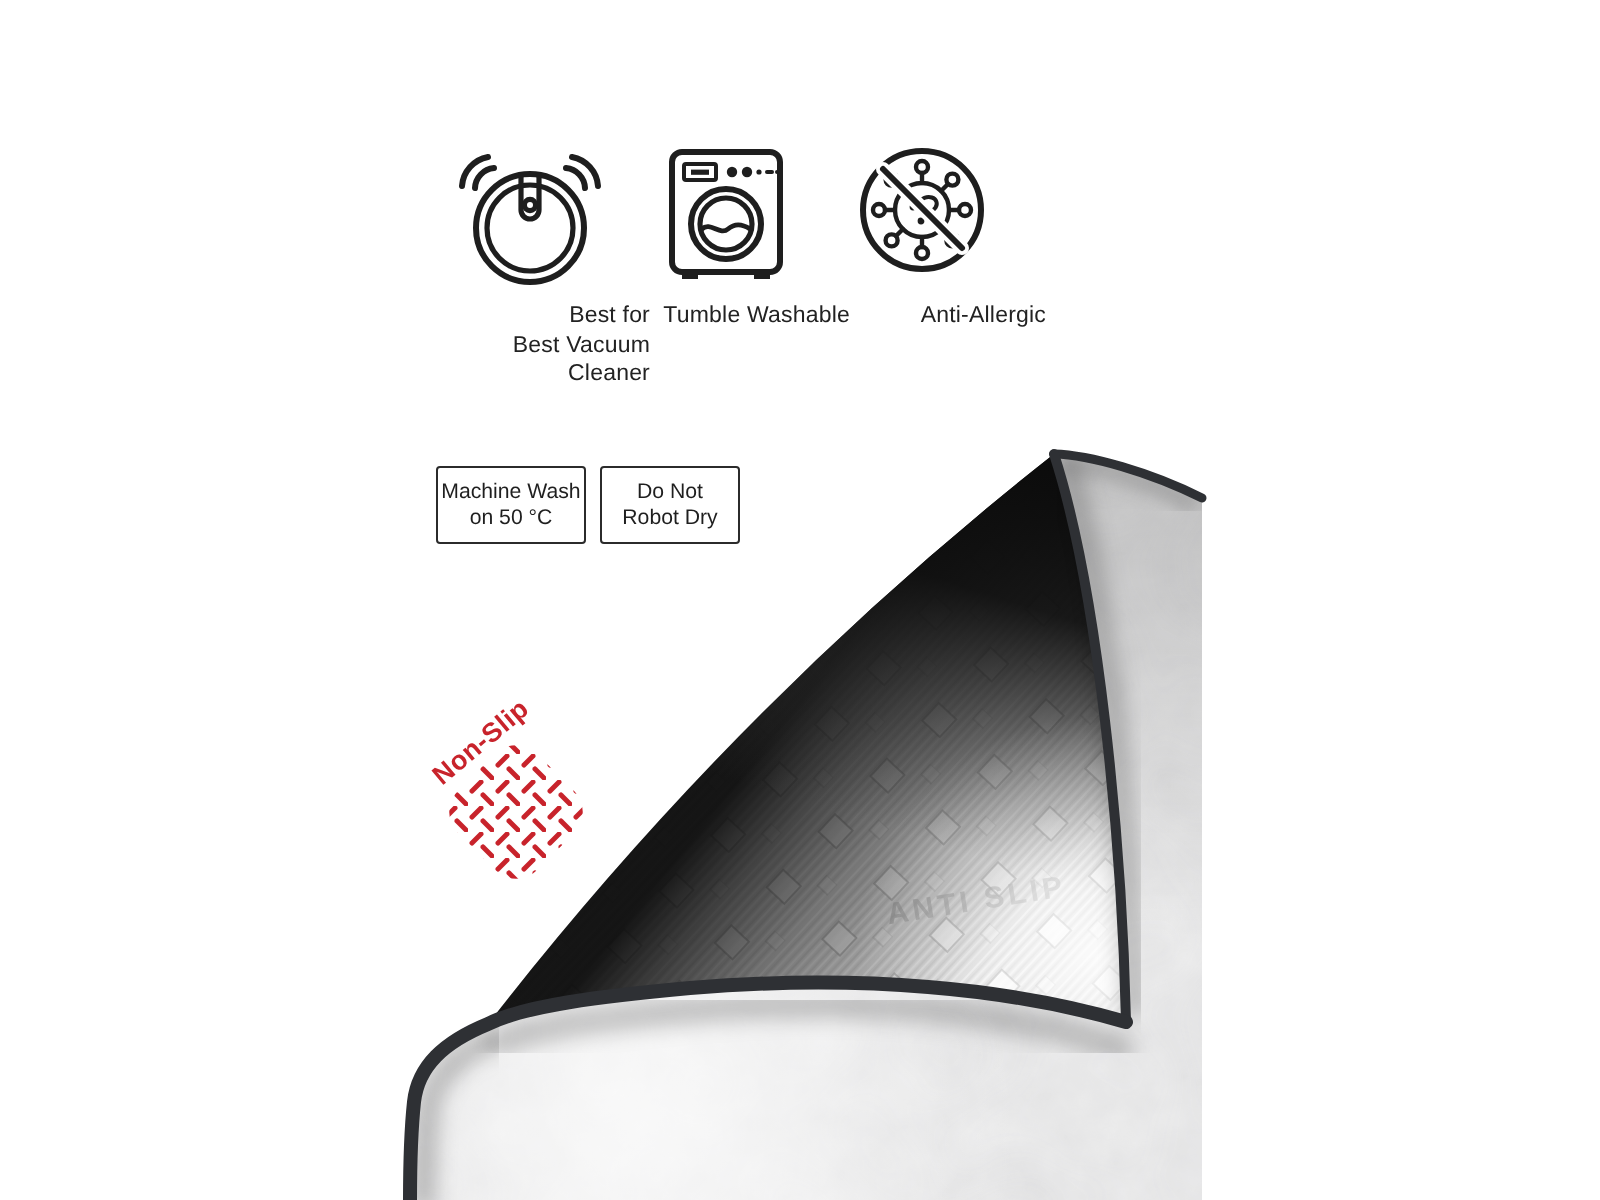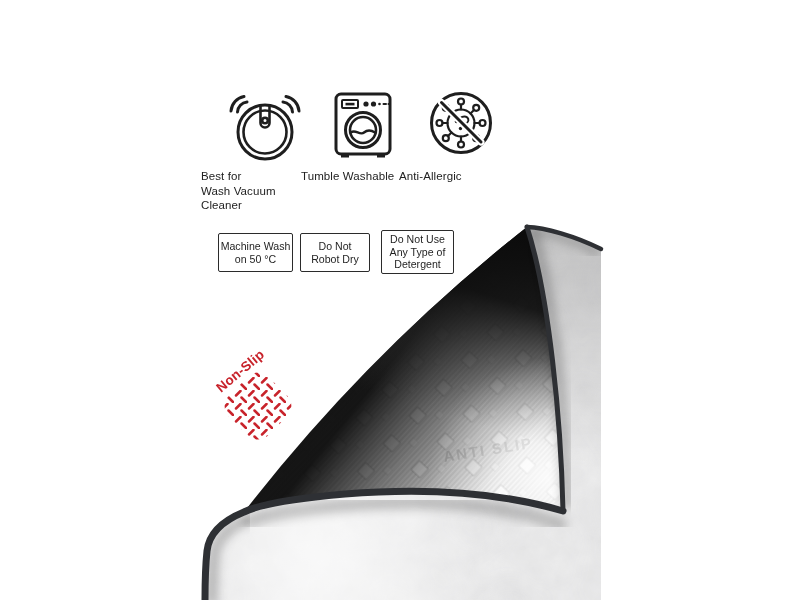--- a/index.html
+++ b/index.html
@@ -1,21 +1,21 @@
 <!DOCTYPE html>
 <html><head>
 <meta charset="utf-8">
 <style>
   html,body{margin:0;padding:0;background:#ffffff;}
   .canvas{
     position:relative;width:800px;height:600px;background:#ffffff;overflow:hidden;
     font-family:"Liberation Sans", sans-serif;color:#1f1f1f;
   }
   .rug-svg{position:absolute;left:0;top:0;}
-  .feature{position:absolute;top:88px;width:124px;text-align:left;}
+  .feature{position:absolute;top:70px;width:124px;text-align:right;}
   .icon-wrap{height:78px;display:flex;align-items:center;justify-content:center;}
   .feature-label{margin-top:3px;font-size:11.5px;line-height:14.5px;color:#222;font-weight:500;letter-spacing:.1px;}
   .care-box{
     position:absolute;border:1.6px solid #2b2b2b;border-radius:2px;background:#ffffff;
     display:flex;flex-direction:column;align-items:center;justify-content:center;
     font-size:10.6px;line-height:12.6px;text-align:center;color:#1f1f1f;font-weight:500;
   }
   svg{display:block;}
 </style>
 </head>
@@ -136,21 +136,21 @@
         <path d="M35.5,16.5 V34 A4.5,4.5 0 0 0 44.5,34 V16.5" stroke-width="2.6"></path>
         <circle cx="40" cy="31.5" r="2.8" stroke-width="2.6"></circle>
         <path d="M6,22 A16,16 0 0 1 19,7.5" stroke-width="3"></path>
         <path d="M12.5,23 A10.5,10.5 0 0 1 22,13" stroke-width="3"></path>
         <path d="M74,22 A16,16 0 0 0 61,7.5" stroke-width="3"></path>
         <path d="M67.5,23 A10.5,10.5 0 0 0 58,13" stroke-width="3"></path>
       </svg>
     </div>
     <div class="feature-label">
       <div>Best for</div>
-      <div>Wash Vacuum</div>
+      <div>Best Vacuum</div>
       <div>Cleaner</div>
     </div>
   </div>
 
   <div class="feature" style="left:301px;">
     <div class="icon-wrap">
       <svg width="64" height="70" viewBox="0 0 64 70" fill="none" stroke="#1e1e1e" stroke-linecap="round">
         <rect x="5" y="2" width="54" height="60" rx="5" stroke-width="3"></rect>
         <rect x="10" y="62" width="8" height="3.5" fill="#1e1e1e" stroke="none"></rect>
         <rect x="46" y="62" width="8" height="3.5" fill="#1e1e1e" stroke="none"></rect>
@@ -209,19 +209,14 @@
 
 
   <div class="care-box" style="left:218px;top:233px;width:73px;height:37px;">
     <div>Machine Wash</div>
     <div>on 50 °C</div>
   </div>
   <div class="care-box" style="left:300px;top:233px;width:68px;height:37px;justify-content:center;">
     <div>Do Not</div>
     <div>Robot Dry</div>
   </div>
-  <div class="care-box" style="left:381px;top:230px;width:71px;height:42px;">
-    <div>Do Not Use</div>
-    <div>Any Type of</div>
-    <div>Detergent</div>
-  </div>
 
 </div>
 
 </body></html>

